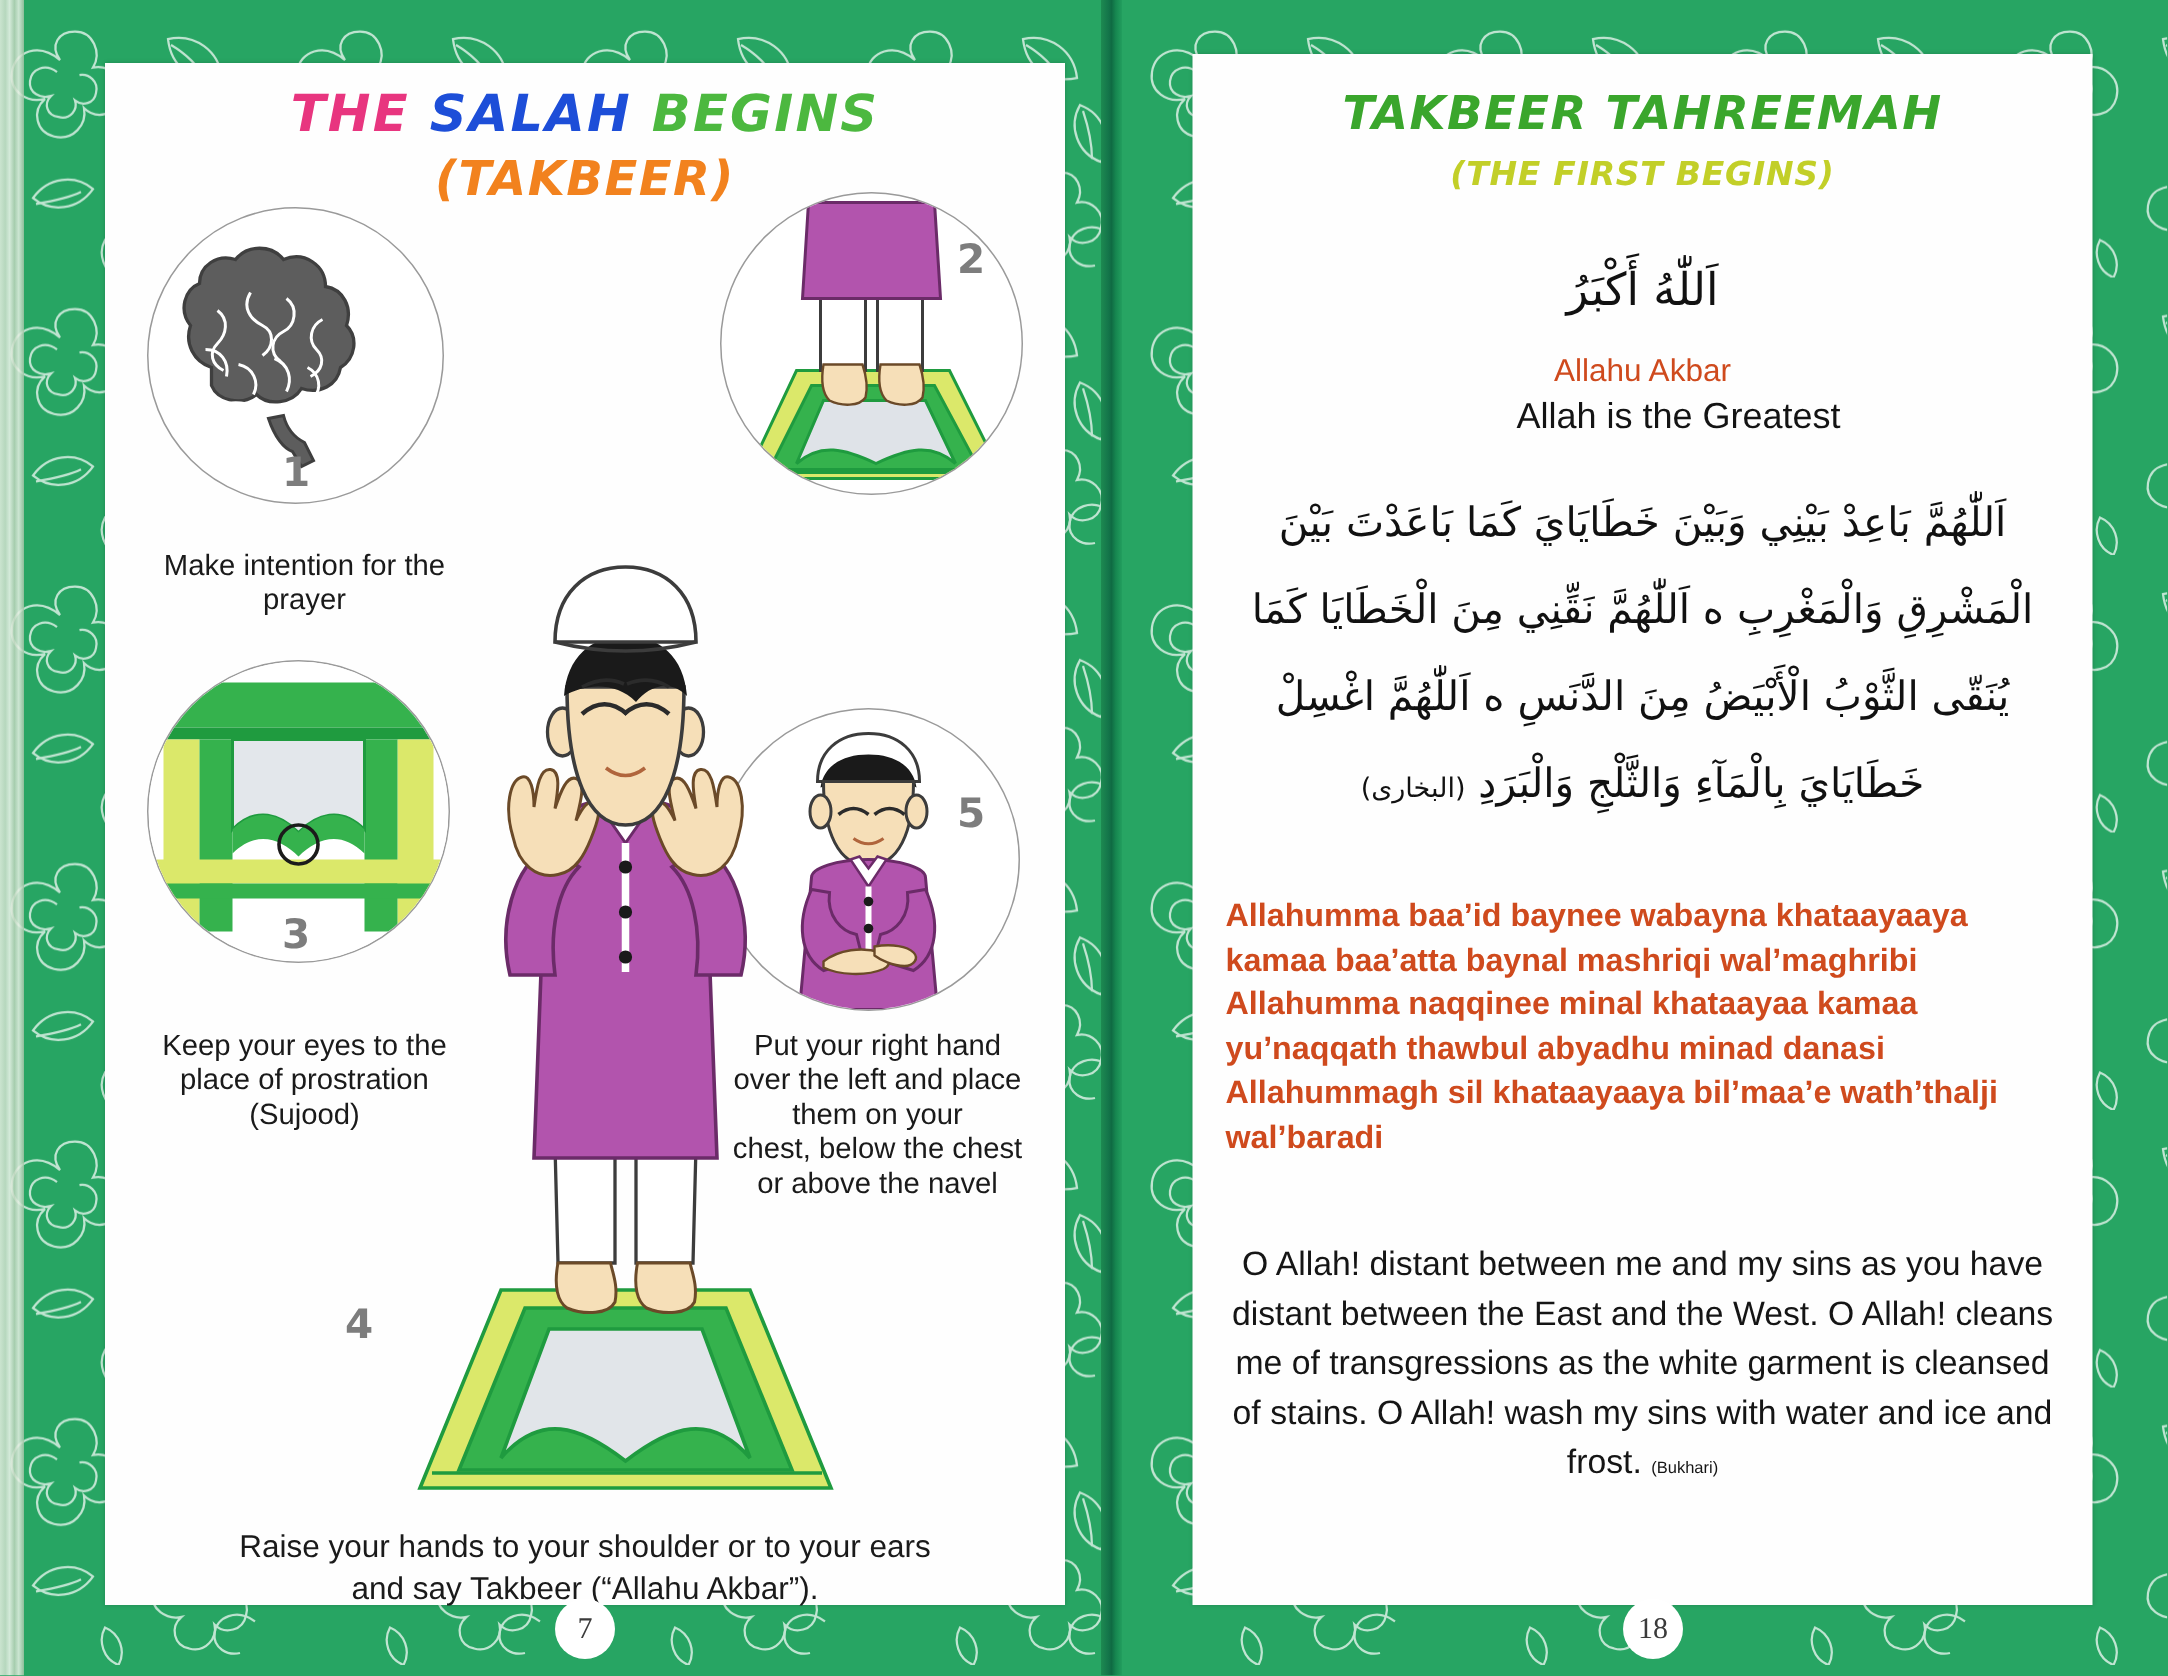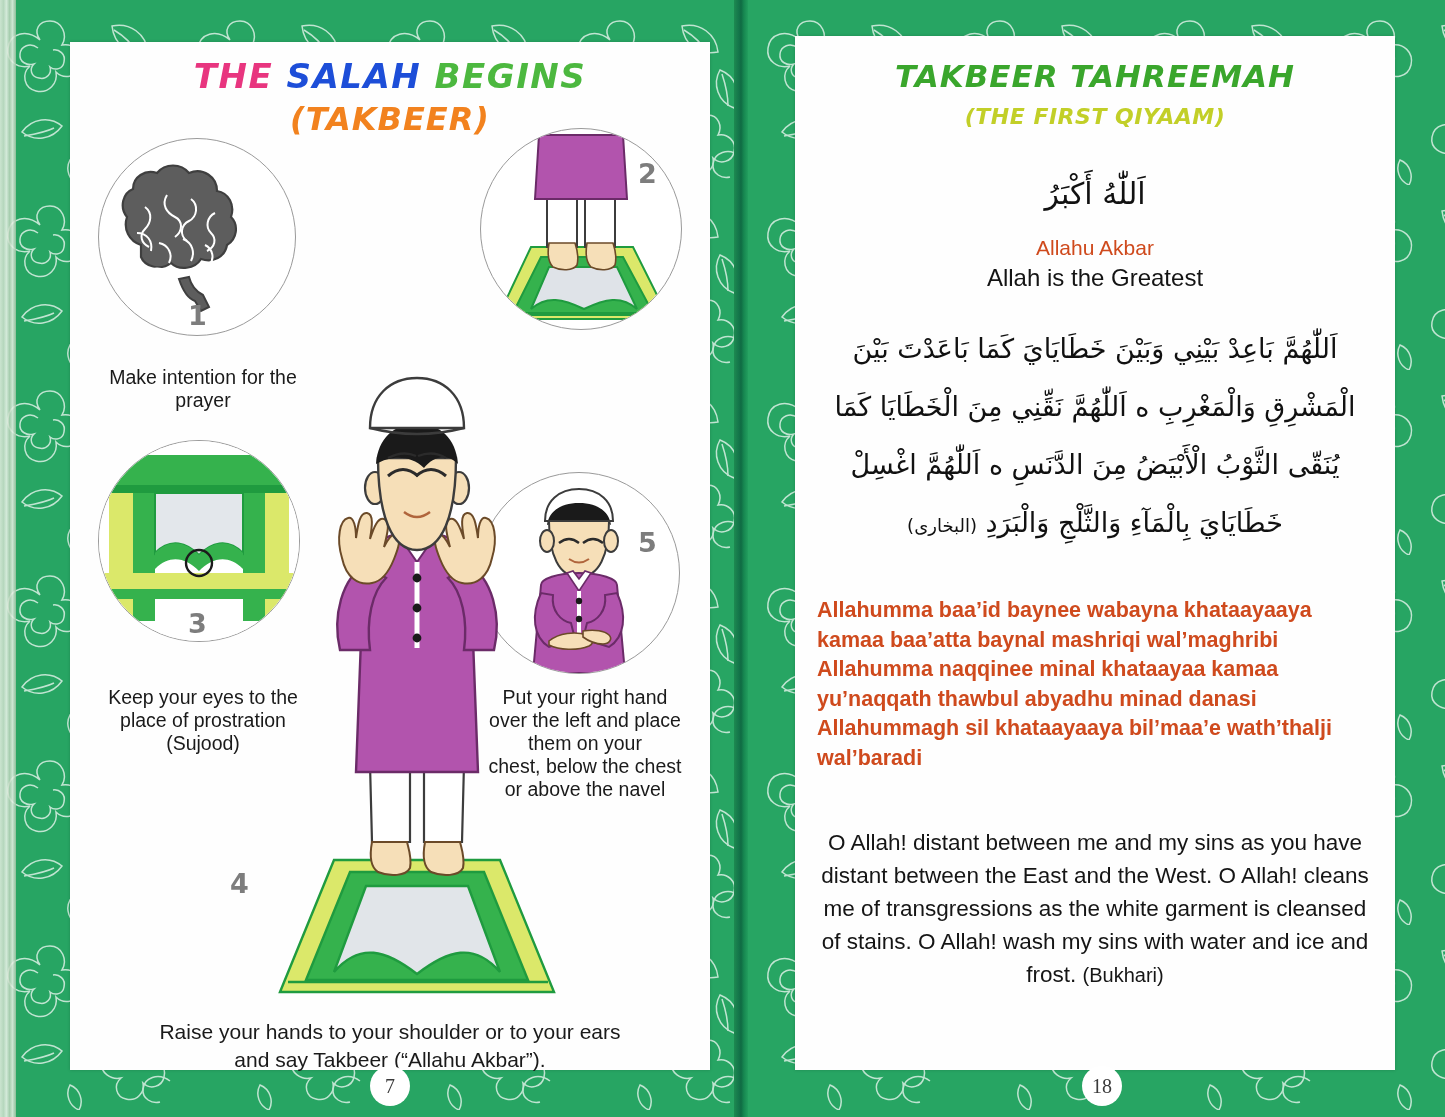--- a/index.html
+++ b/index.html
@@ -88,36 +88,36 @@
     direction:rtl;text-align:center;color:#111;
     font-family:"DejaVu Sans", sans-serif;
   }
   #ar-short{position:absolute;left:0;top:140px;width:600px;font-size:30px;}
   #translit-short{
     position:absolute;left:0;top:200px;width:600px;text-align:center;
     color:#cf4a1d;font-size:21px;
   }
   #meaning-short{
     position:absolute;left:0;top:228px;width:600px;text-align:center;
-    color:#141414;font-size:24px;
+    color:#141414;font-size:24px;padding-left:24px;
   }
   #ar-long{
     position:absolute;left:18px;top:284px;width:564px;
     font-size:27px;line-height:58px;
   }
   #ar-source{font-size:18px;}
   #translit-long{
     position:absolute;left:22px;top:560px;width:556px;text-align:left;
     color:#cf4a1d;font-size:21.5px;line-height:29.5px;font-weight:600;
   }
   #translation{
     position:absolute;left:22px;top:790px;width:556px;text-align:center;
     color:#151515;font-size:22.5px;line-height:33px;
   }
-  #translation .src{font-size:20px;}
+  #translation .src{font-size:11px;}
 </style>
 </head>
 <body>
 
 <div id="book-bg">
   <svg id="floral" viewBox="0 0 1445 1117" preserveAspectRatio="none">
     <defs>
       <pattern id="flowers" width="190" height="185" patternUnits="userSpaceOnUse">
         <g fill="none" stroke="#ffffff" stroke-width="1.5" opacity="0.75">
 
@@ -300,21 +300,21 @@
     </svg>
   </div>
   <div class="circ-num" style="left:160px;top:826px;">4</div>
   <div class="cap" style="left:10px;top:940px;width:620px;white-space:pre-line;font-size:21px;line-height:28px;">Raise your hands to your shoulder or to your ears
 and say Takbeer (“Allahu Akbar”).</div>
 </div>
 
 <div class="page" id="page-right">
 
   <div id="r-title">TAKBEER TAHREEMAH</div>
-  <div id="r-subtitle">(THE FIRST QIYAAM)</div>
+  <div id="r-subtitle">(THE FIRST BEGINS)</div>
 
   <div class="ar" id="ar-short">اَللّٰهُ أَكْبَرُ</div>
   <div id="translit-short">Allahu Akbar</div>
   <div id="meaning-short">Allah is the Greatest</div>
 
   <div class="ar" id="ar-long">
     <div>اَللّٰهُمَّ بَاعِدْ بَيْنِي وَبَيْنَ خَطَايَايَ كَمَا بَاعَدْتَ بَيْنَ</div>
     <div>الْمَشْرِقِ وَالْمَغْرِبِ ه اَللّٰهُمَّ نَقِّنِي مِنَ الْخَطَايَا كَمَا</div>
     <div>يُنَقّى الثَّوْبُ الْأَبْيَضُ مِنَ الدَّنَسِ ه اَللّٰهُمَّ اغْسِلْ</div>
     <div>

